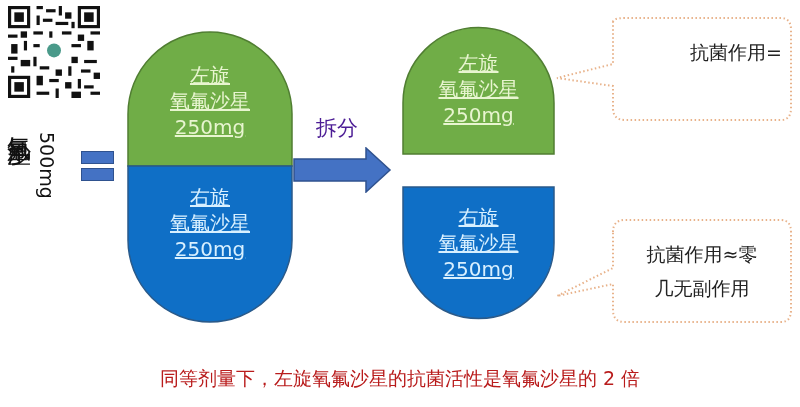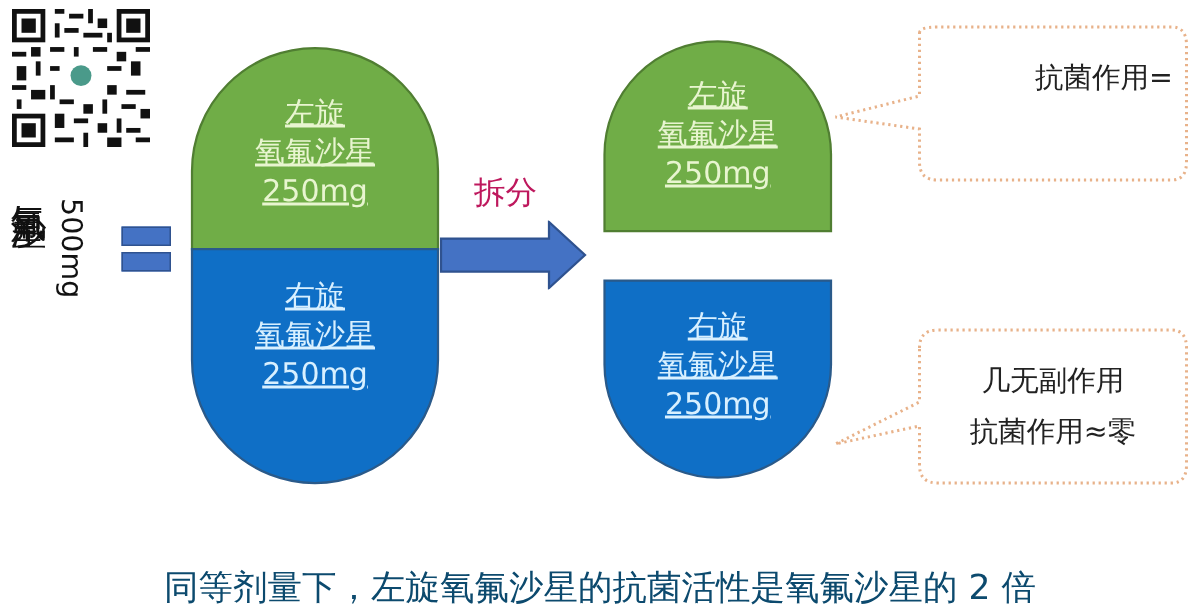--- a/index.html
+++ b/index.html
@@ -5,23 +5,23 @@
   html,body{margin:0;padding:0;}
   body{width:800px;height:407px;background:#ffffff;position:relative;overflow:hidden;font-family:"DejaVu Sans","Liberation Sans",sans-serif;}
   .abs{position:absolute;}
   .qr{left:8px;top:6px;width:92px;height:92px;}
   .vtext{writing-mode:vertical-rl;color:#111;}
   .vt1{left:5px;top:118px;font-size:24px;letter-spacing:2px;line-height:28px;}
   .vt2{left:36px;top:132px;font-size:19px;line-height:22px;text-orientation:sideways;}
   .eqbar{left:81px;width:33px;height:13px;background:#4472c4;border:1px solid #2f528f;box-sizing:border-box;}
   .caps-text{color:#e8f5d0;text-align:center;font-size:20px;line-height:26px;text-decoration:underline;}
   .blue-text{color:#d8f0ff;}
-  .label{font-size:21px;color:#be185d;}
+  .label{font-size:21px;color:#4c1d95;}
   .callout-text{color:#222;text-align:center;font-size:19px;line-height:34px;}
-  .caption{left:0;width:800px;top:376px;text-align:center;font-size:23px;color:#0c4a6e;}
+  .caption{left:0;width:800px;top:366px;text-align:center;font-size:19px;color:#b91c1c;}
 </style>
 </head>
 <body>
 
 <svg class="abs qr" viewBox="0 0 29 29">
   <rect width="29" height="29" fill="#fff"></rect>
   <g fill="#111">
     <rect x="0" y="0" width="7" height="7"></rect>
       <rect x="1" y="1" width="5" height="5" fill="#fff"></rect>
       <rect x="2" y="2" width="3" height="3"></rect>
@@ -126,17 +126,17 @@
   <path d="M58,6 Q58,2 70,2 L226,2 Q236,2 236,14 L236,92 Q236,104 226,104 L70,104 Q58,104 58,92 L58,70 L2,62 L58,48 Z" fill="#fff" stroke="#e8b28a" stroke-width="2" stroke-dasharray="1.5,2.5"></path>
 </svg>
 <div class="abs callout-text" style="left:647px;top:35px;width:178px;">
   <div>抗菌作用=</div>
 </div>
 
 <svg class="abs" style="left:555px;top:218px;" width="240" height="108">
   <path d="M58,14 Q58,2 70,2 L226,2 Q236,2 236,14 L236,92 Q236,104 226,104 L70,104 Q58,104 58,92 L58,66 L2,78 L58,50 Z" fill="#fff" stroke="#e8b28a" stroke-width="2" stroke-dasharray="1.5,2.5"></path>
 </svg>
 <div class="abs callout-text" style="left:613px;top:237px;width:178px;">
+  <div>抗菌作用≈零</div>
   <div>几无副作用</div>
-  <div>抗菌作用≈零</div>
 </div>
 
 <div class="abs caption">同等剂量下，左旋氧氟沙星的抗菌活性是氧氟沙星的 2 倍</div>
 
 </body></html>

